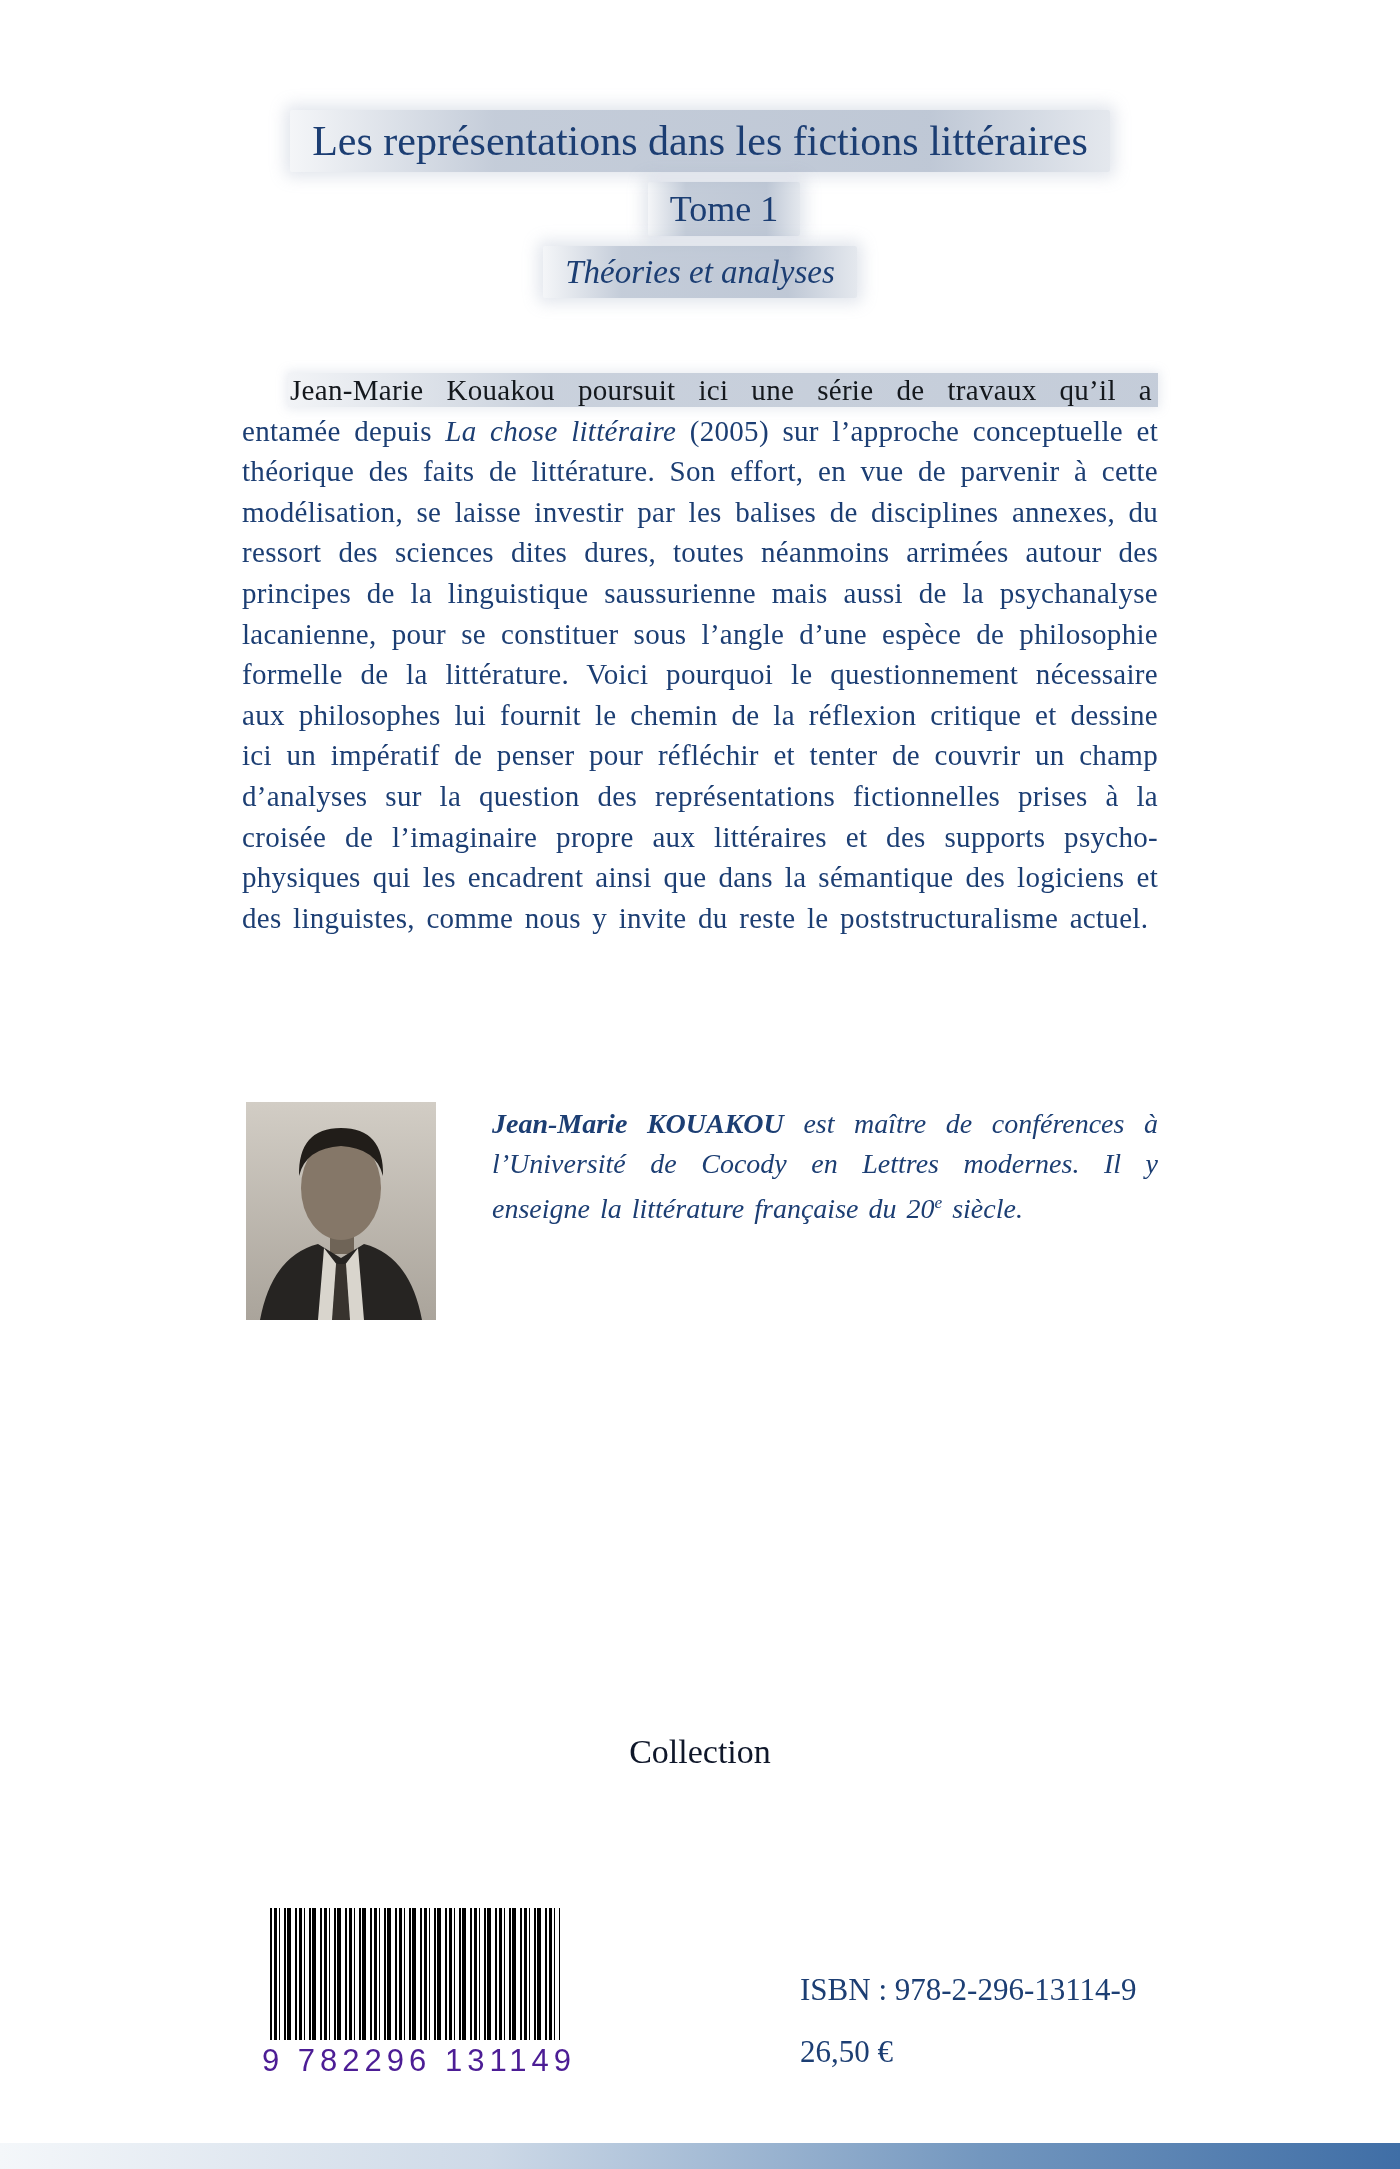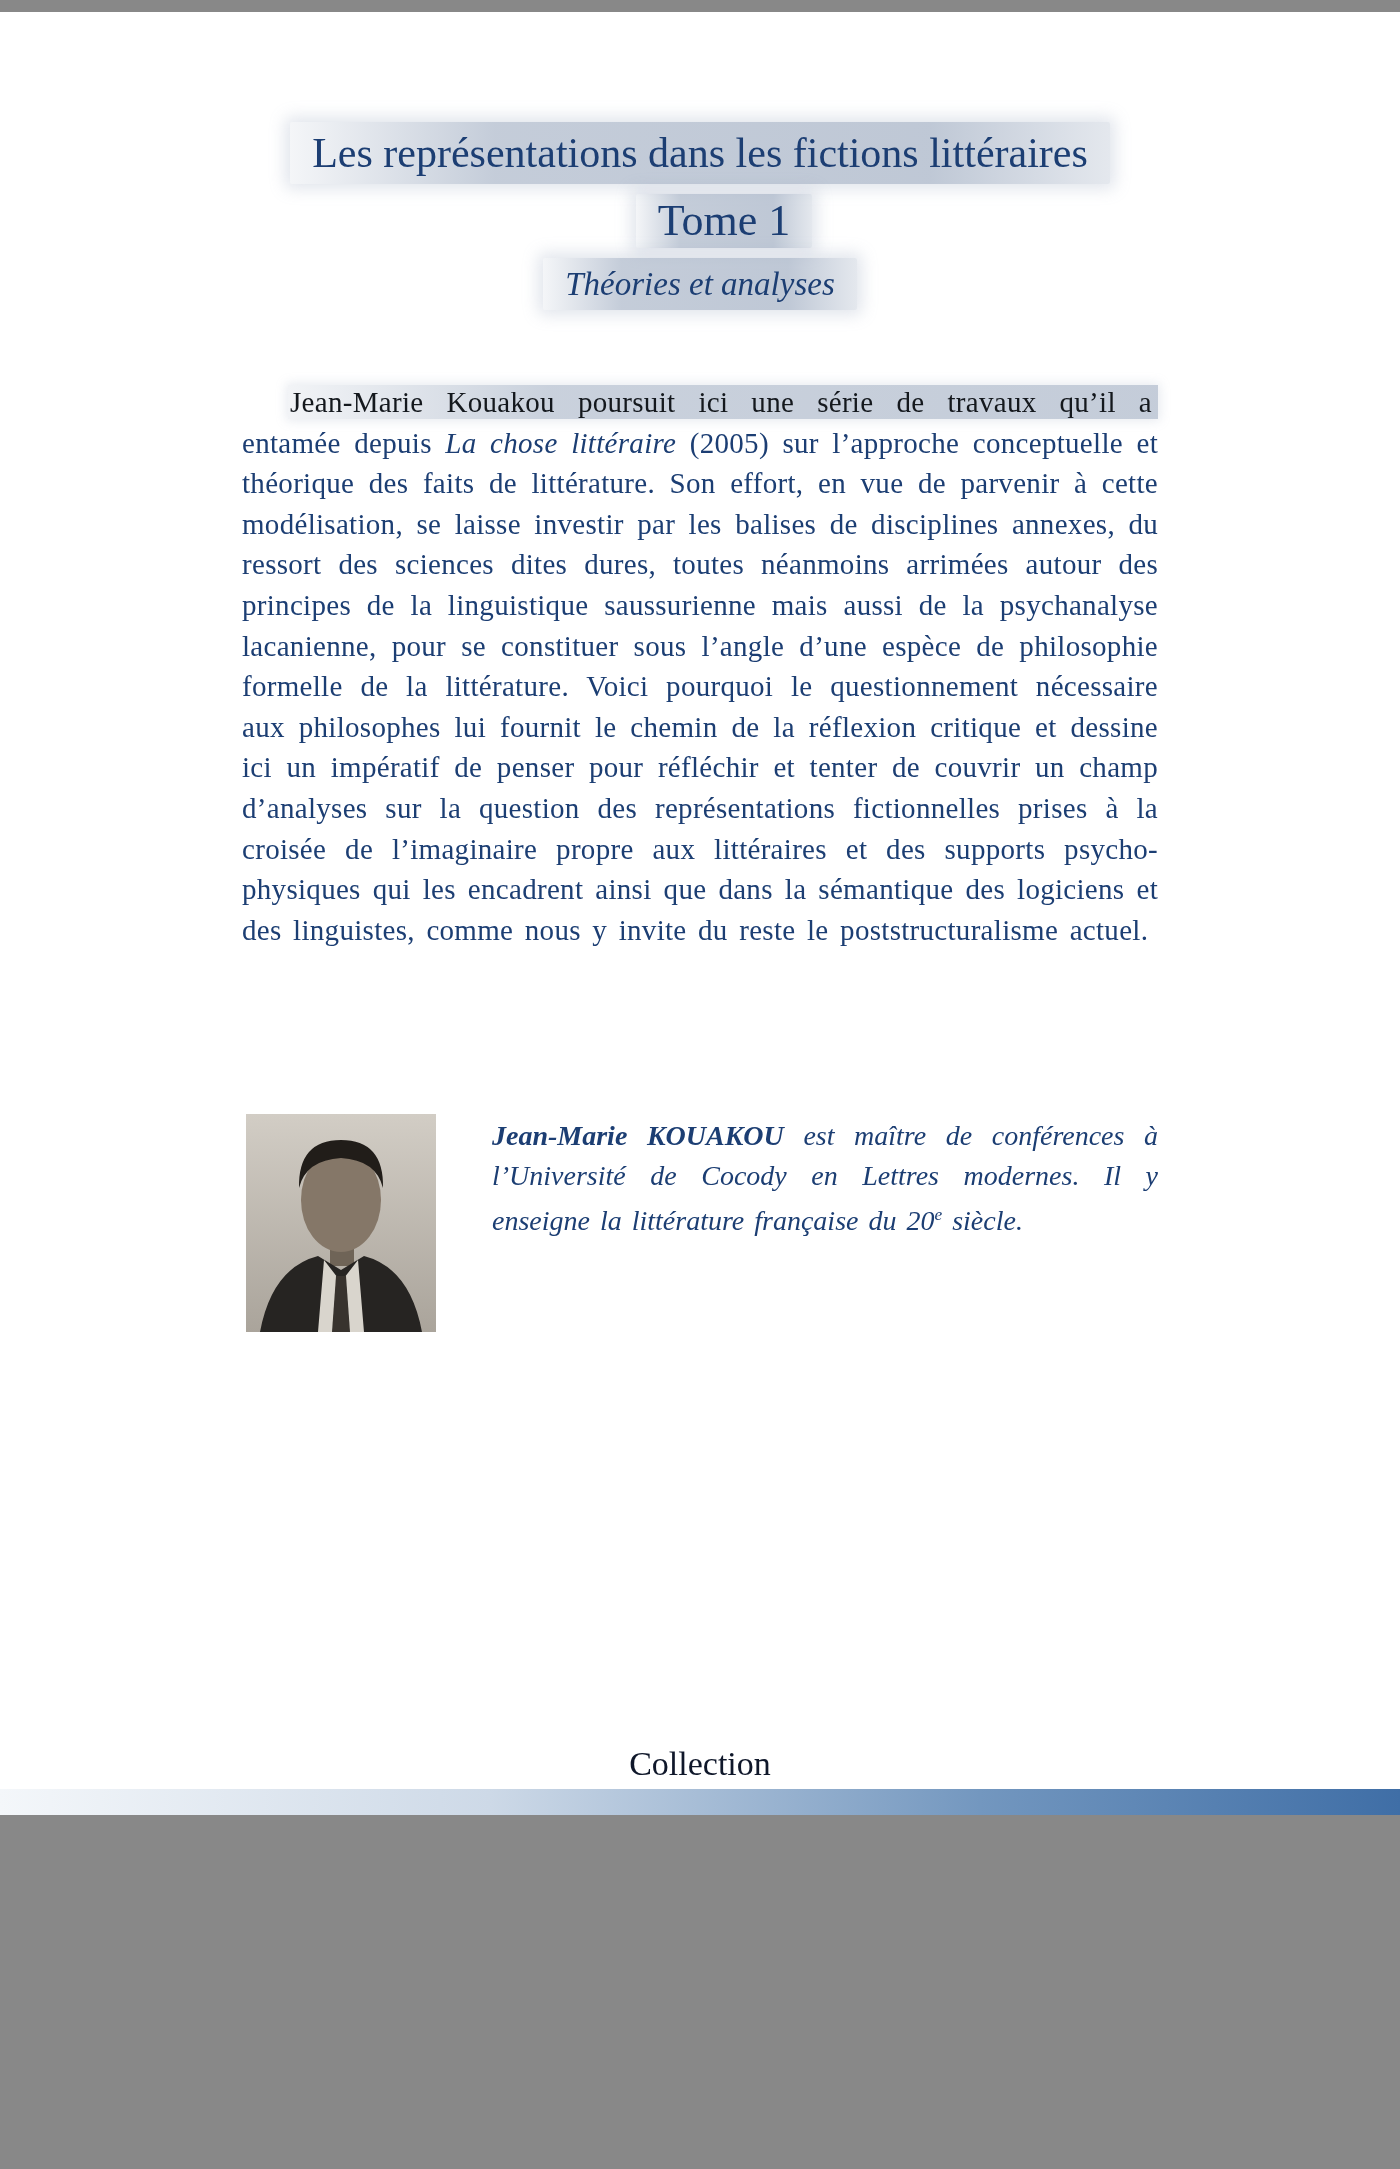--- a/index.html
+++ b/index.html
@@ -1,36 +1,36 @@
 <!DOCTYPE html>
 <html><head>
 <meta charset="utf-8">
 <style>
   html,body { margin:0; padding:0; background:#888; }
   .page {
     position:relative;
-    width:1400px; height:1803px;
-    margin:12px auto;
+    width:1400px; height:2169px;
+    margin:0 auto;
     background:#ffffff;
     overflow:hidden;
     font-family:"Liberation Serif", serif;
   }
 
   
   .titleblock { position:absolute; top:110px; left:0; width:100%; text-align:center; color:#1c3e73; }
   .titleblock .line { margin:0 0 10px 0; }
   .band {
     display:inline-block;
     padding:2px 22px;
     background:linear-gradient(90deg, rgba(148,163,186,0.10) 0%, rgba(148,163,186,0.55) 25%, rgba(148,163,186,0.60) 78%, rgba(148,163,186,0.25) 100%);
     box-shadow:0 0 16px 5px rgba(148,163,186,0.28);
     border-radius:2px;
   }
   .title   { font-size:42px; line-height:58px; }
-  .tome    { font-size:44px; line-height:50px;padding-left:48px; }
+  .tome    { font-size:36px; line-height:50px;padding-left:48px; }
   .subtitle{ font-size:33px; line-height:48px; font-style:italic;text-decoration:underline; }
 
   
   .blurb {
     position:absolute; top:370px; left:242px; width:916px;
     margin:0;
     font-size:29px; line-height:40.6px;
     text-align:justify; text-indent:46px;
     color:#1c3e73;
     word-spacing:4px; letter-spacing:0.3px;

